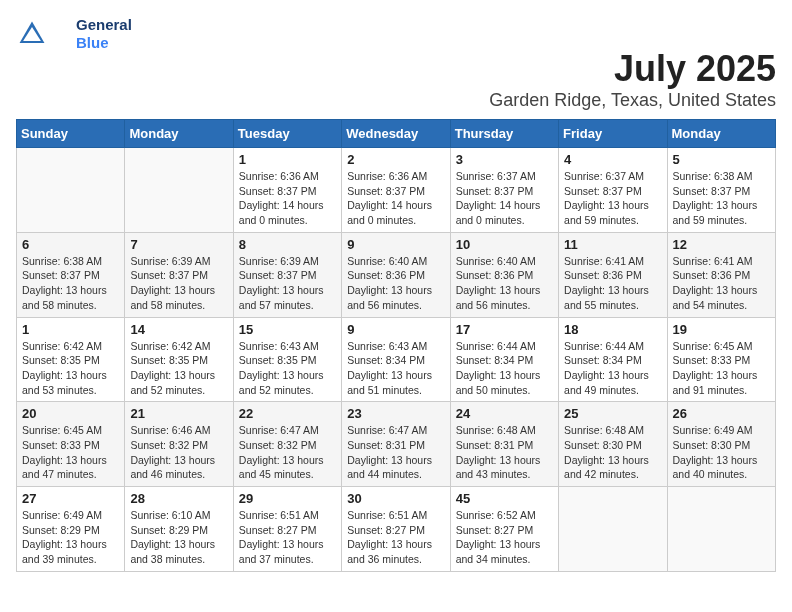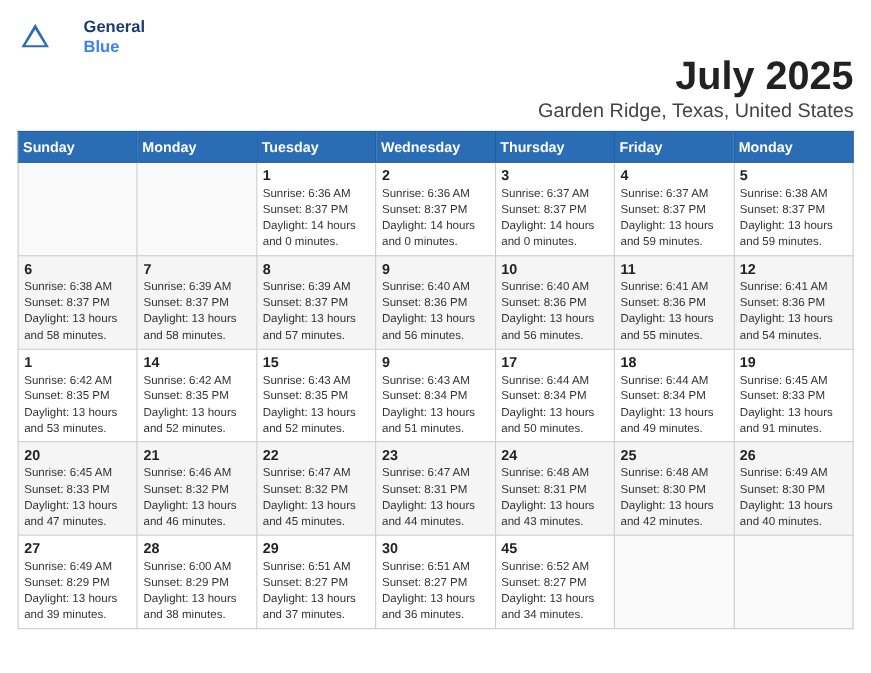--- a/index.html
+++ b/index.html
@@ -292,21 +292,21 @@
       </tr>
       <tr>
         <td>
           <span class="day-num">27</span>
           <div class="cell-text">Sunrise: 6:49 AM</div>
           <div class="cell-text">Sunset: 8:29 PM</div>
           <div class="cell-text">Daylight: 13 hours and 39 minutes.</div>
         </td>
         <td>
           <span class="day-num">28</span>
-          <div class="cell-text">Sunrise: 6:00 AM</div>
+          <div class="cell-text">Sunrise: 6:10 AM</div>
           <div class="cell-text">Sunset: 8:29 PM</div>
           <div class="cell-text">Daylight: 13 hours and 38 minutes.</div>
         </td>
         <td>
           <span class="day-num">29</span>
           <div class="cell-text">Sunrise: 6:51 AM</div>
           <div class="cell-text">Sunset: 8:27 PM</div>
           <div class="cell-text">Daylight: 13 hours and 37 minutes.</div>
         </td>
         <td>

